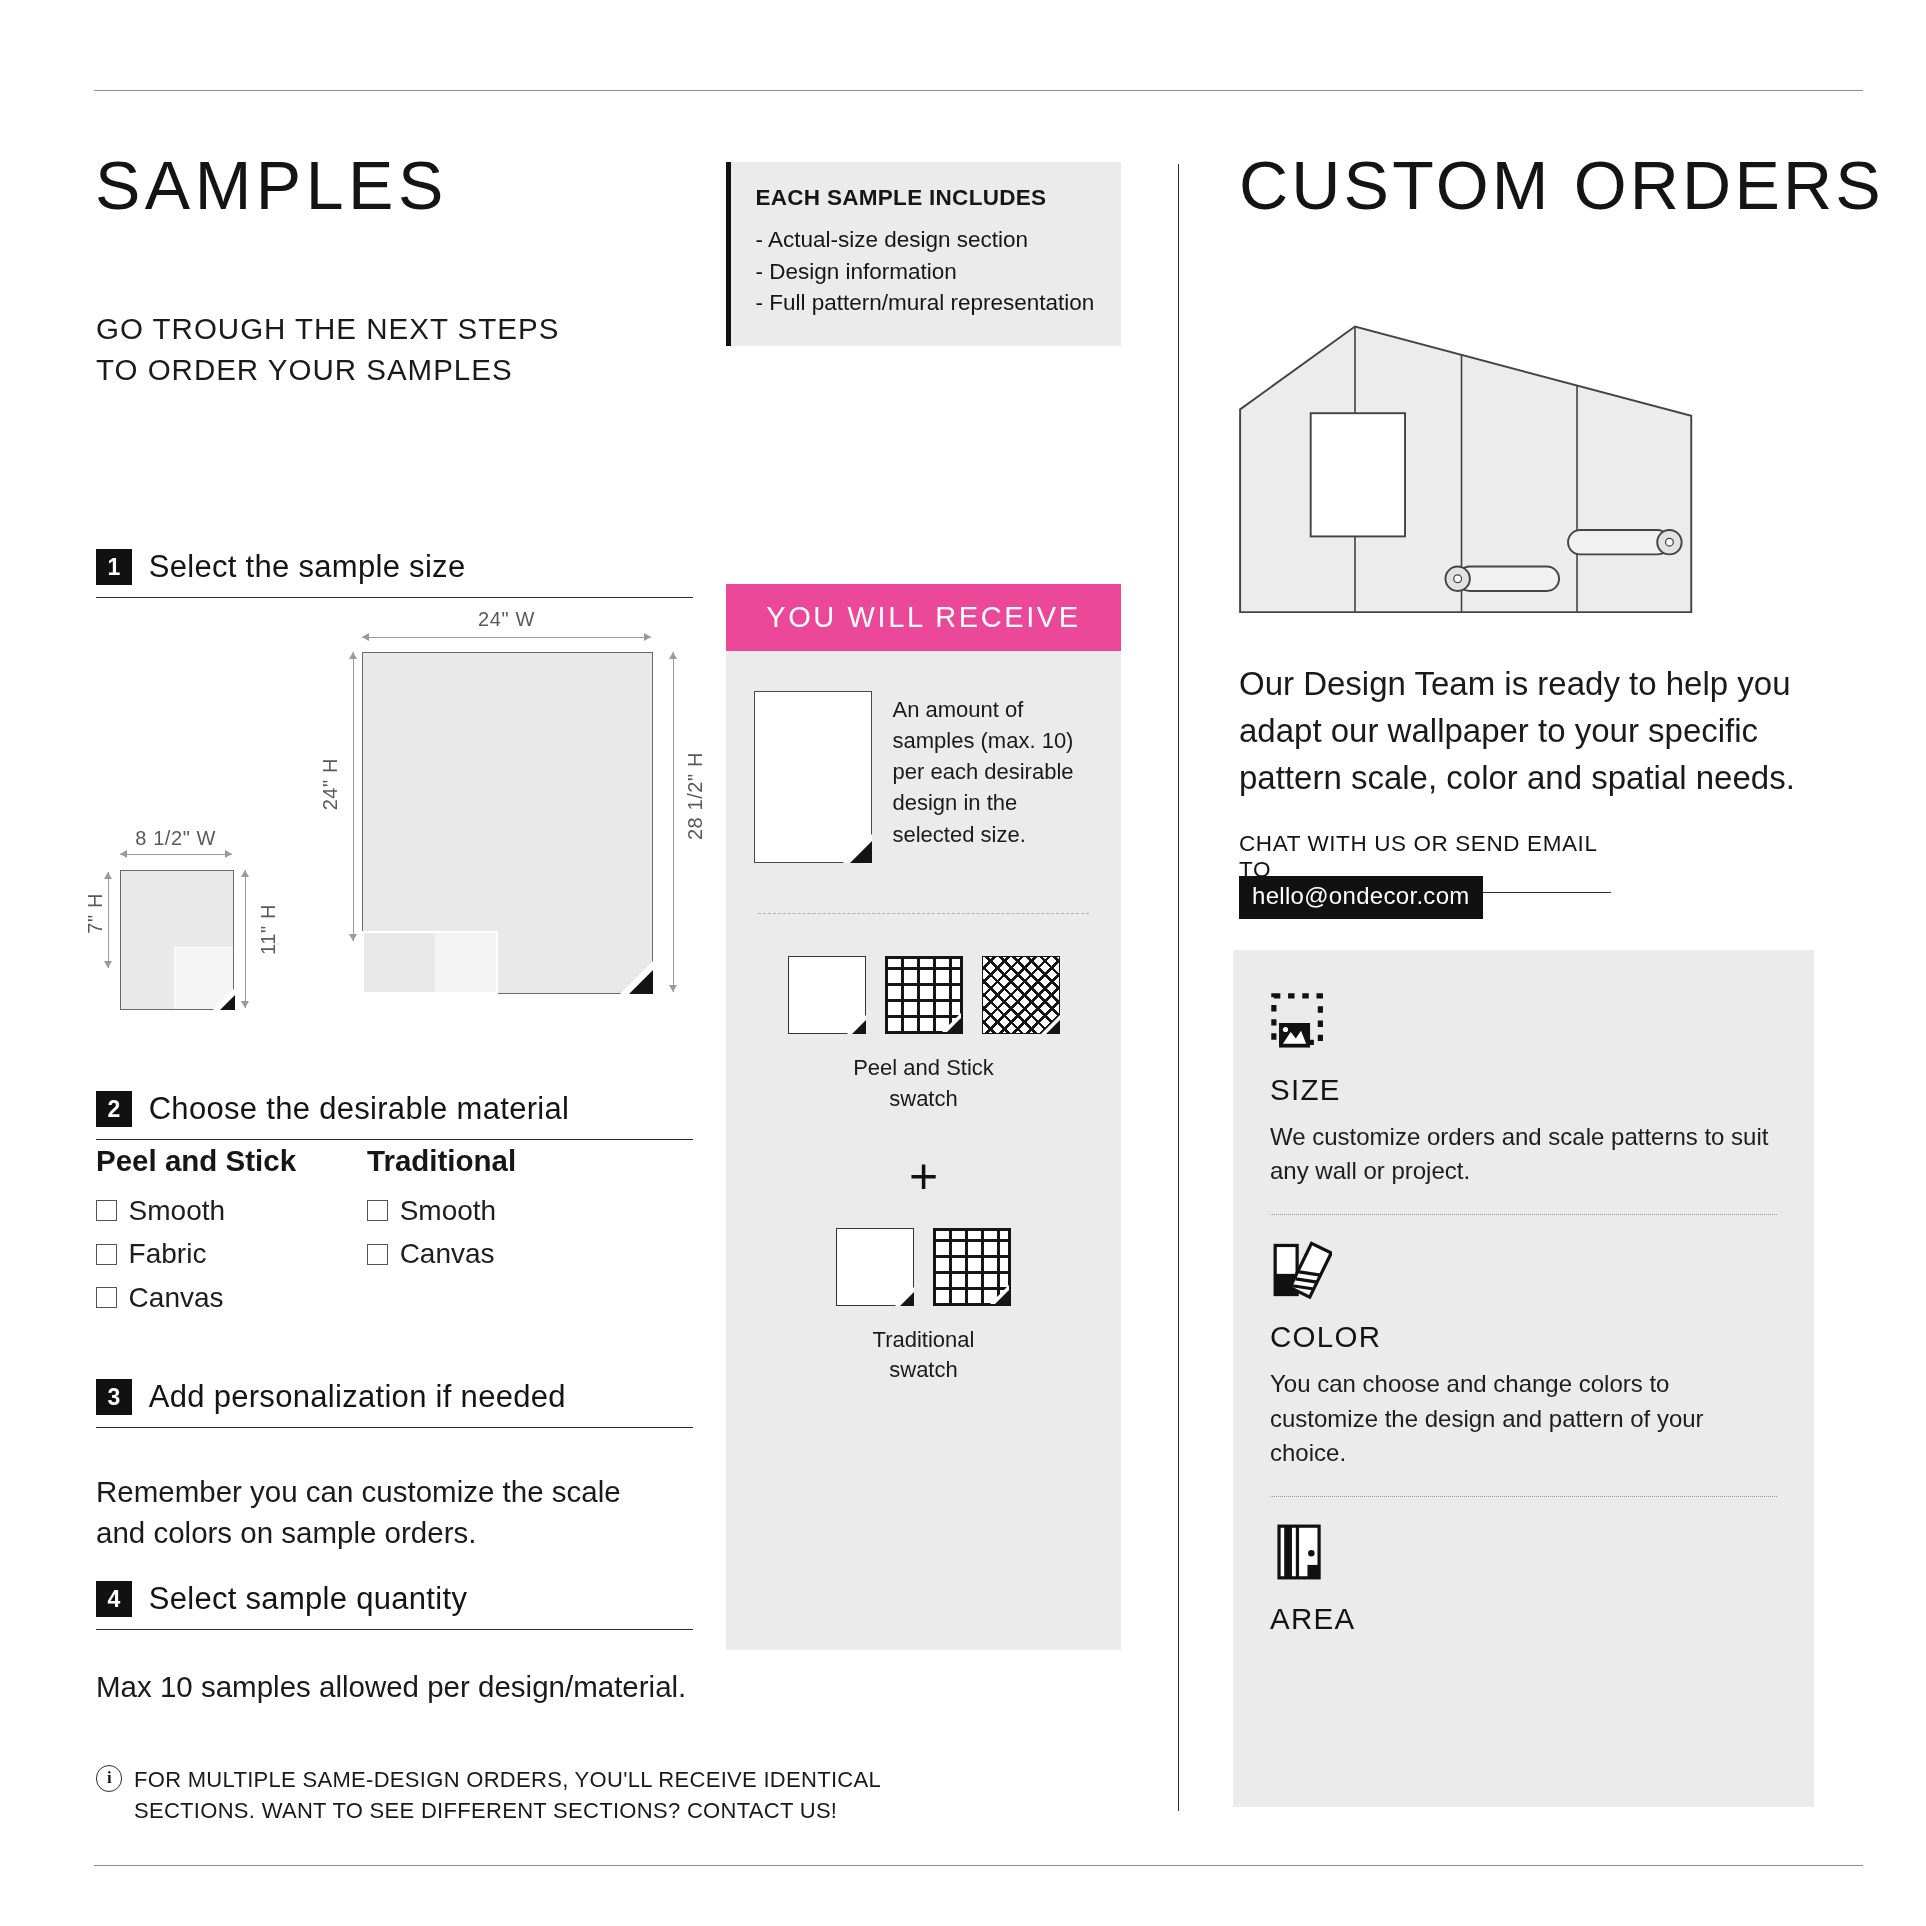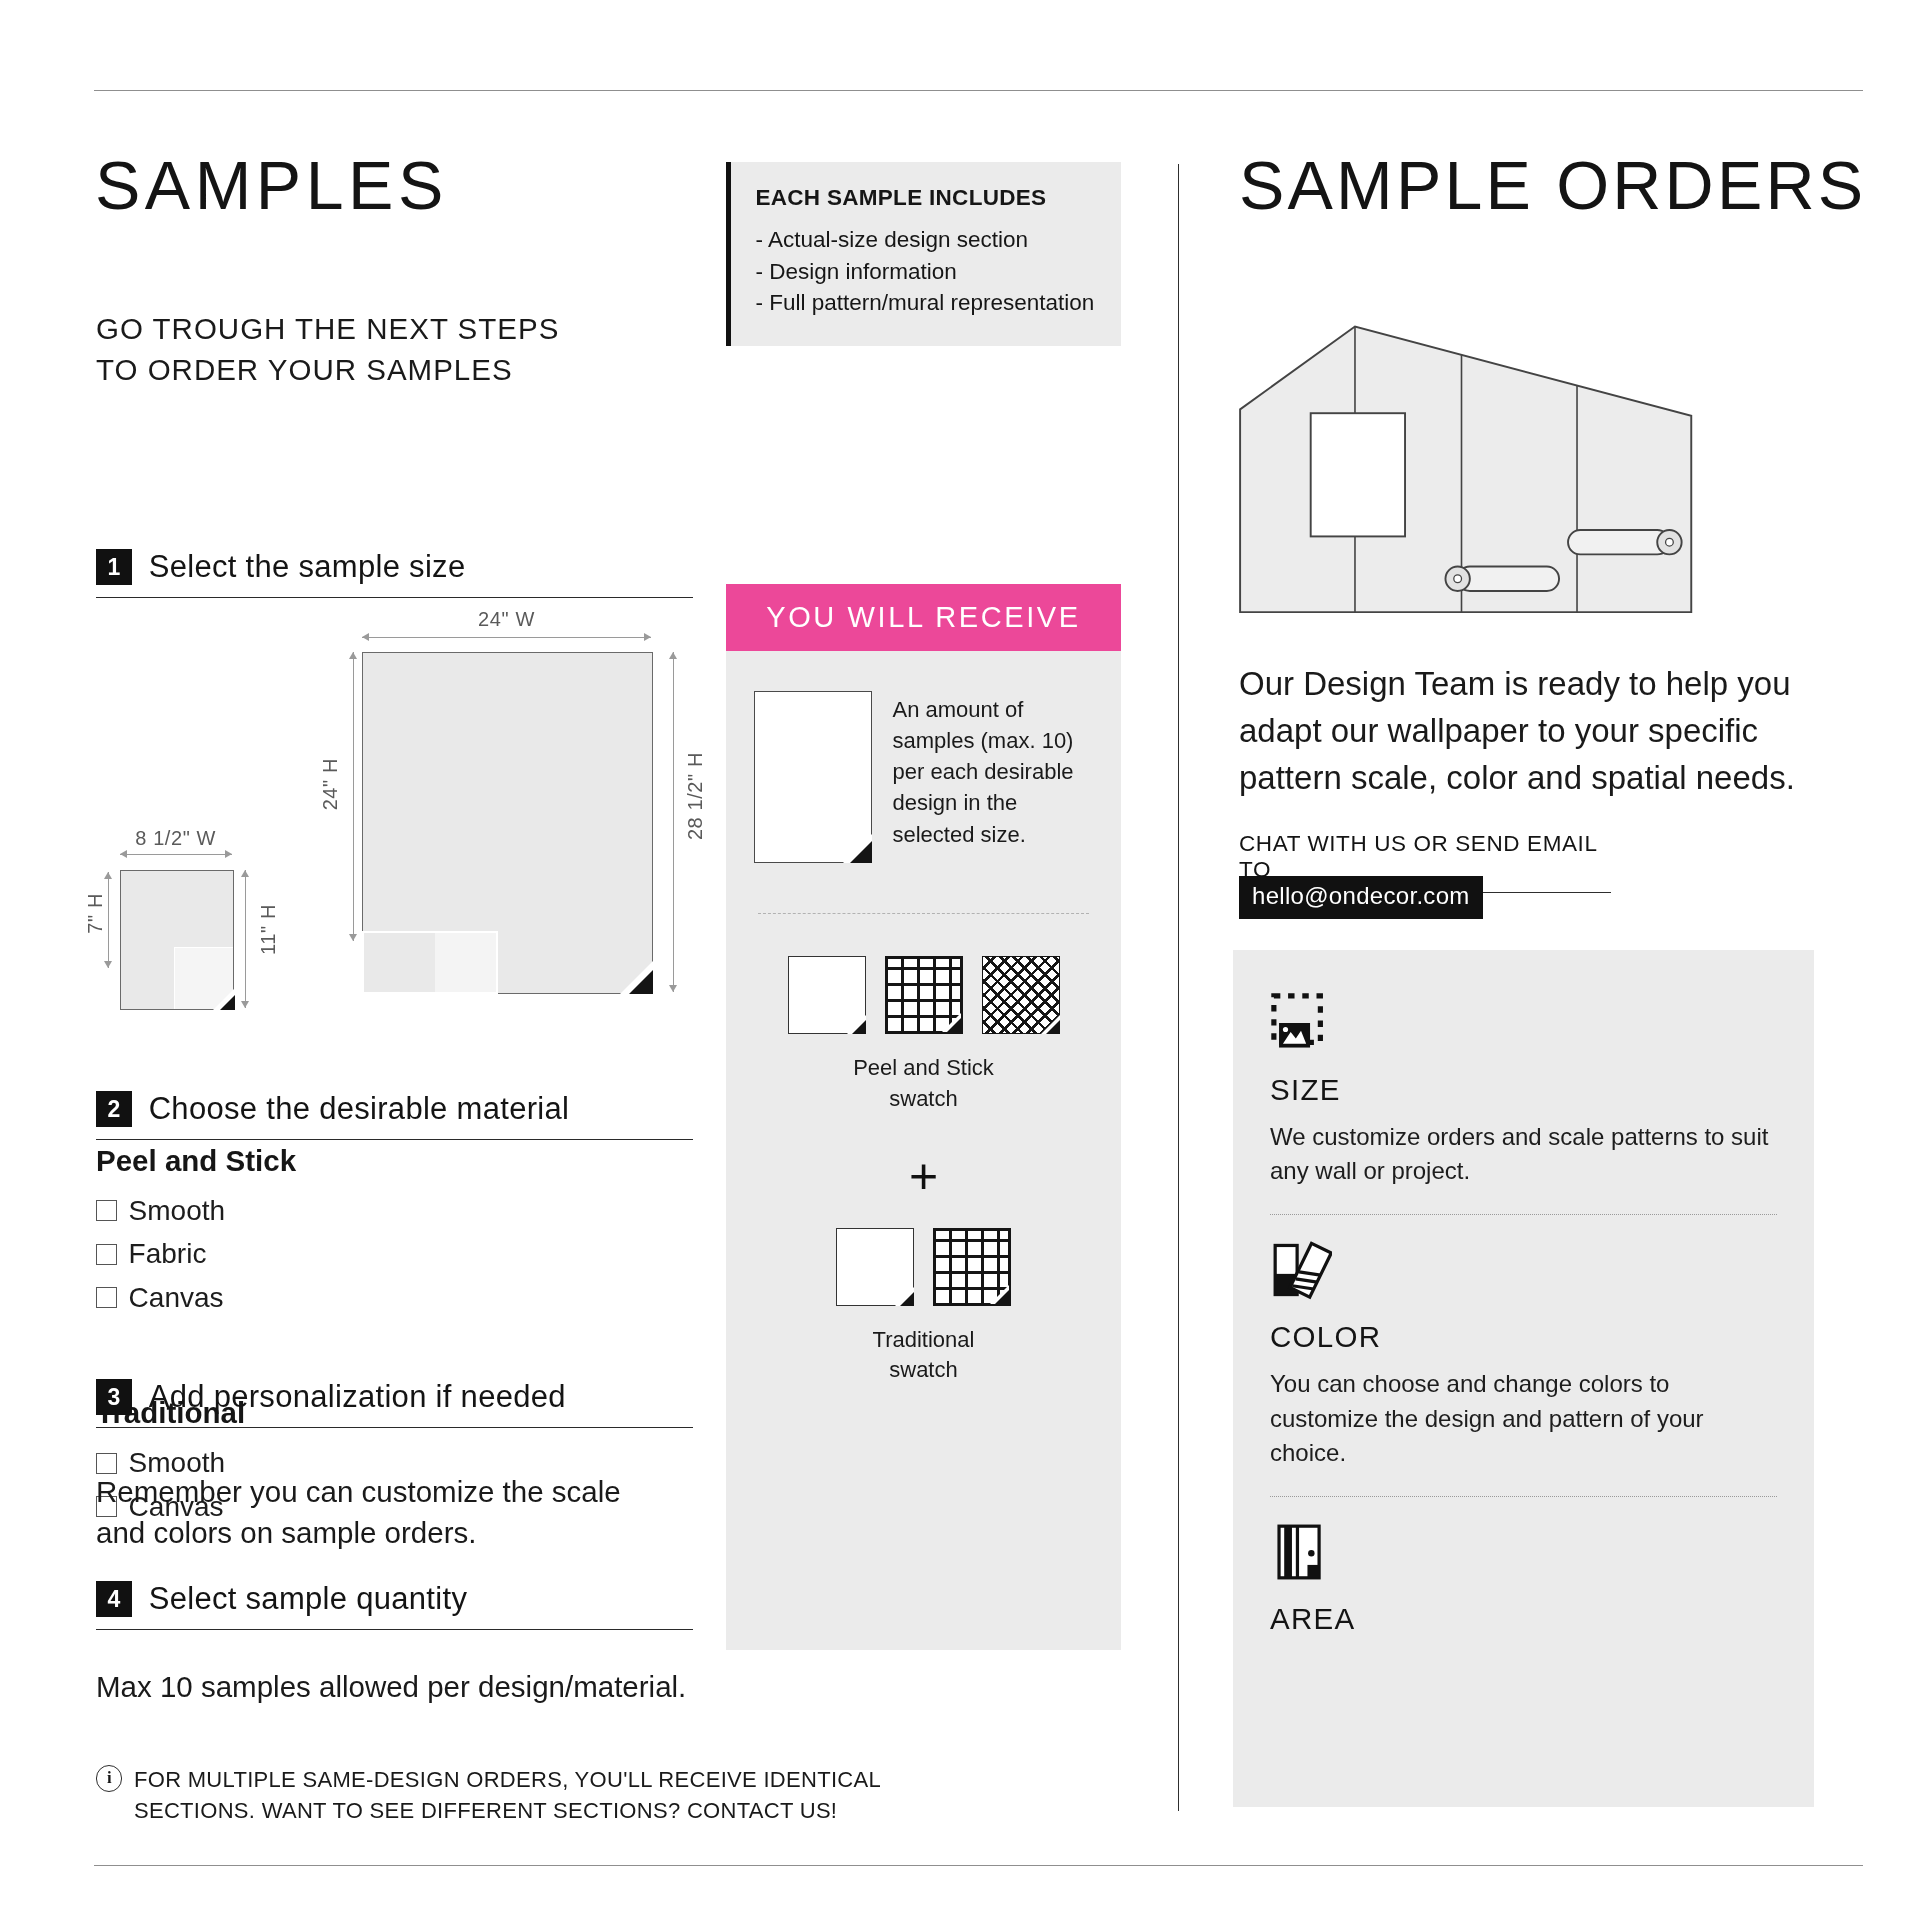--- a/index.html
+++ b/index.html
@@ -53,21 +53,21 @@
   .dim-label { position:absolute; font-size:20px; color:#5a5a5a; text-align:center; letter-spacing:0.6px; }
   .dim-h { position:absolute; height:1.3px; background:#9a9a9a; }
   .dim-h::before { content:''; position:absolute; left:0; top:-3.9px; border-top:4.5px solid transparent; border-bottom:4.5px solid transparent; border-right:7.7px solid #9a9a9a; }
   .dim-h::after  { content:''; position:absolute; right:0; top:-3.9px; border-top:4.5px solid transparent; border-bottom:4.5px solid transparent; border-left:7.7px solid #9a9a9a; }
   .dim-v { position:absolute; width:1.3px; background:#9a9a9a; }
   .dim-v::before { content:''; position:absolute; top:0; left:-3.9px; border-left:4.5px solid transparent; border-right:4.5px solid transparent; border-bottom:7.7px solid #9a9a9a; }
   .dim-v::after  { content:''; position:absolute; bottom:0; left:-3.9px; border-left:4.5px solid transparent; border-right:4.5px solid transparent; border-top:7.7px solid #9a9a9a; }
   .vlabel { position:absolute; writing-mode:vertical-rl; transform:rotate(180deg); font-size:20px; color:#5a5a5a; letter-spacing:0.6px; }
 
   
-  .materials { position:absolute; left:96px; top:1144px; display:flex; gap:71px;flex-direction:column; }
+  .materials { position:absolute; left:96px; top:1144px; display:flex; gap:71px; }
   .mat-title { font-size:29.5px; font-weight:700; margin-bottom:16.7px; }
   .mat-opt { font-size:28px; color:#1d1d1d; margin:11.6px 0; display:flex; align-items:center; }
   .checkbox { display:inline-block; width:19px; height:19px; border:1.9px solid #555; margin-right:11.6px; background:#fff; }
 
   
   .footnote { position:absolute; left:96px; top:1764px; width:803px; display:flex; gap:11.6px; }
   .info-circle { width:24.4px; height:24.4px; border:1.9px solid #2d2d2d; border-radius:50%; flex-shrink:0;
     display:flex; align-items:center; justify-content:center; font-size:16.7px; font-weight:700; font-family:"Liberation Serif", serif; margin-top:1.3px; }
   .footnote-text { font-size:22px; line-height:1.42; letter-spacing:0.3px; color:#1a1a1a; }
 
@@ -250,21 +250,21 @@
           <div class="fold-white"></div>
             <div class="fold-black"></div>
         </div>
       </div>
       <div class="swatch-label" style="width:167px;">Traditional swatch</div>
     </div>
   </div>
 
   <div class="vdivider"></div>
 
-  <h1 class="custom-title">SAMPLE ORDERS</h1>
+  <h1 class="custom-title">CUSTOM ORDERS</h1>
 
   <div class="house-wrap">
     <svg viewBox="0 0 710 455" width="456" height="292">
       <polygon points="3,133 182,4 706,143 706,449 3,449" fill="#ececec" stroke="#444" stroke-width="3"></polygon>
       <line x1="182" y1="4" x2="182" y2="449" stroke="#444" stroke-width="2.5"></line>
       <line x1="348" y1="48" x2="348" y2="449" stroke="#444" stroke-width="2.5"></line>
       <line x1="528" y1="96" x2="528" y2="449" stroke="#444" stroke-width="2.5"></line>
       <rect x="113" y="139" width="147" height="192" fill="#ffffff" stroke="#444" stroke-width="3"></rect>
       <rect x="514" y="321" width="158" height="38" rx="19" fill="#f1f1f1" stroke="#444" stroke-width="3"></rect>
       <circle cx="672" cy="340" r="19" fill="#e2e2e2" stroke="#444" stroke-width="3"></circle>

